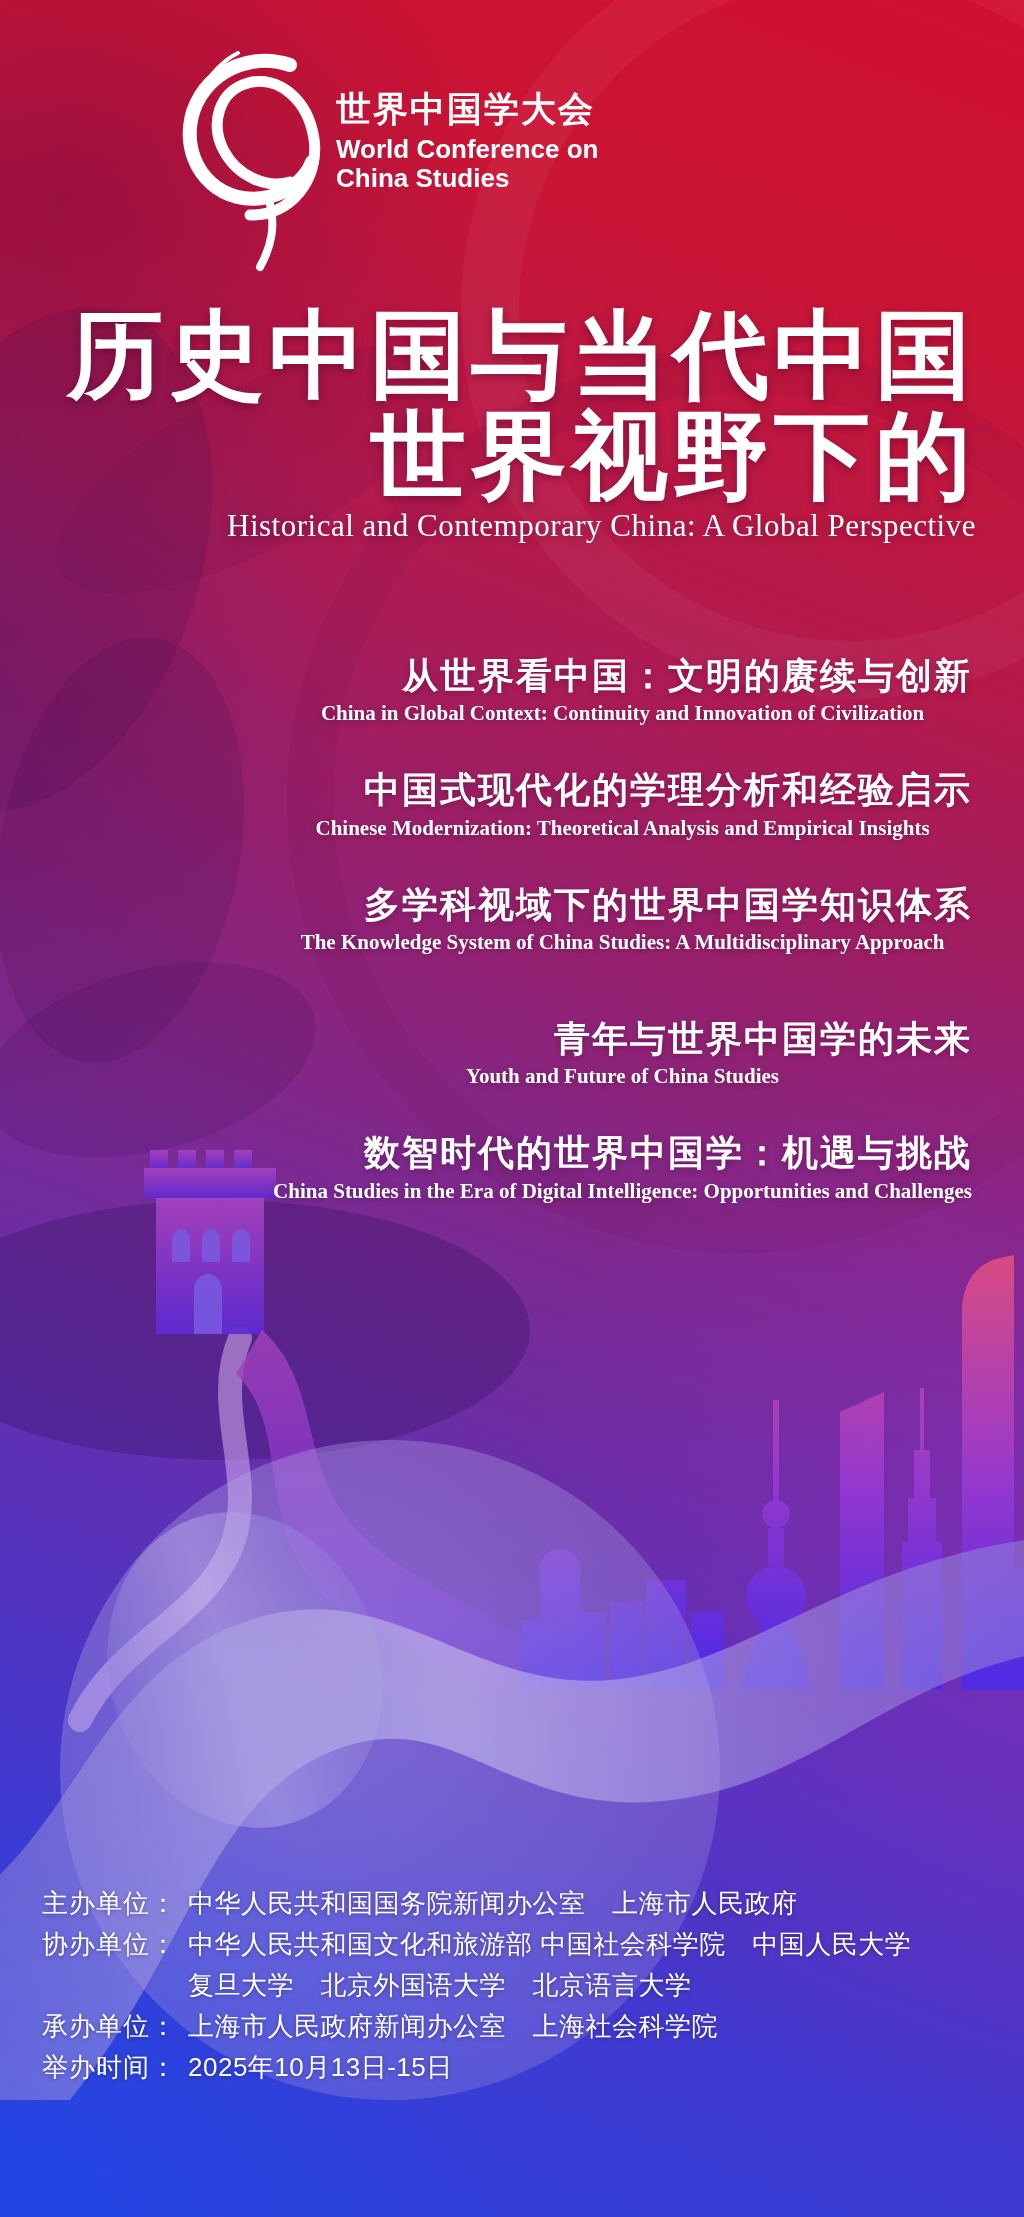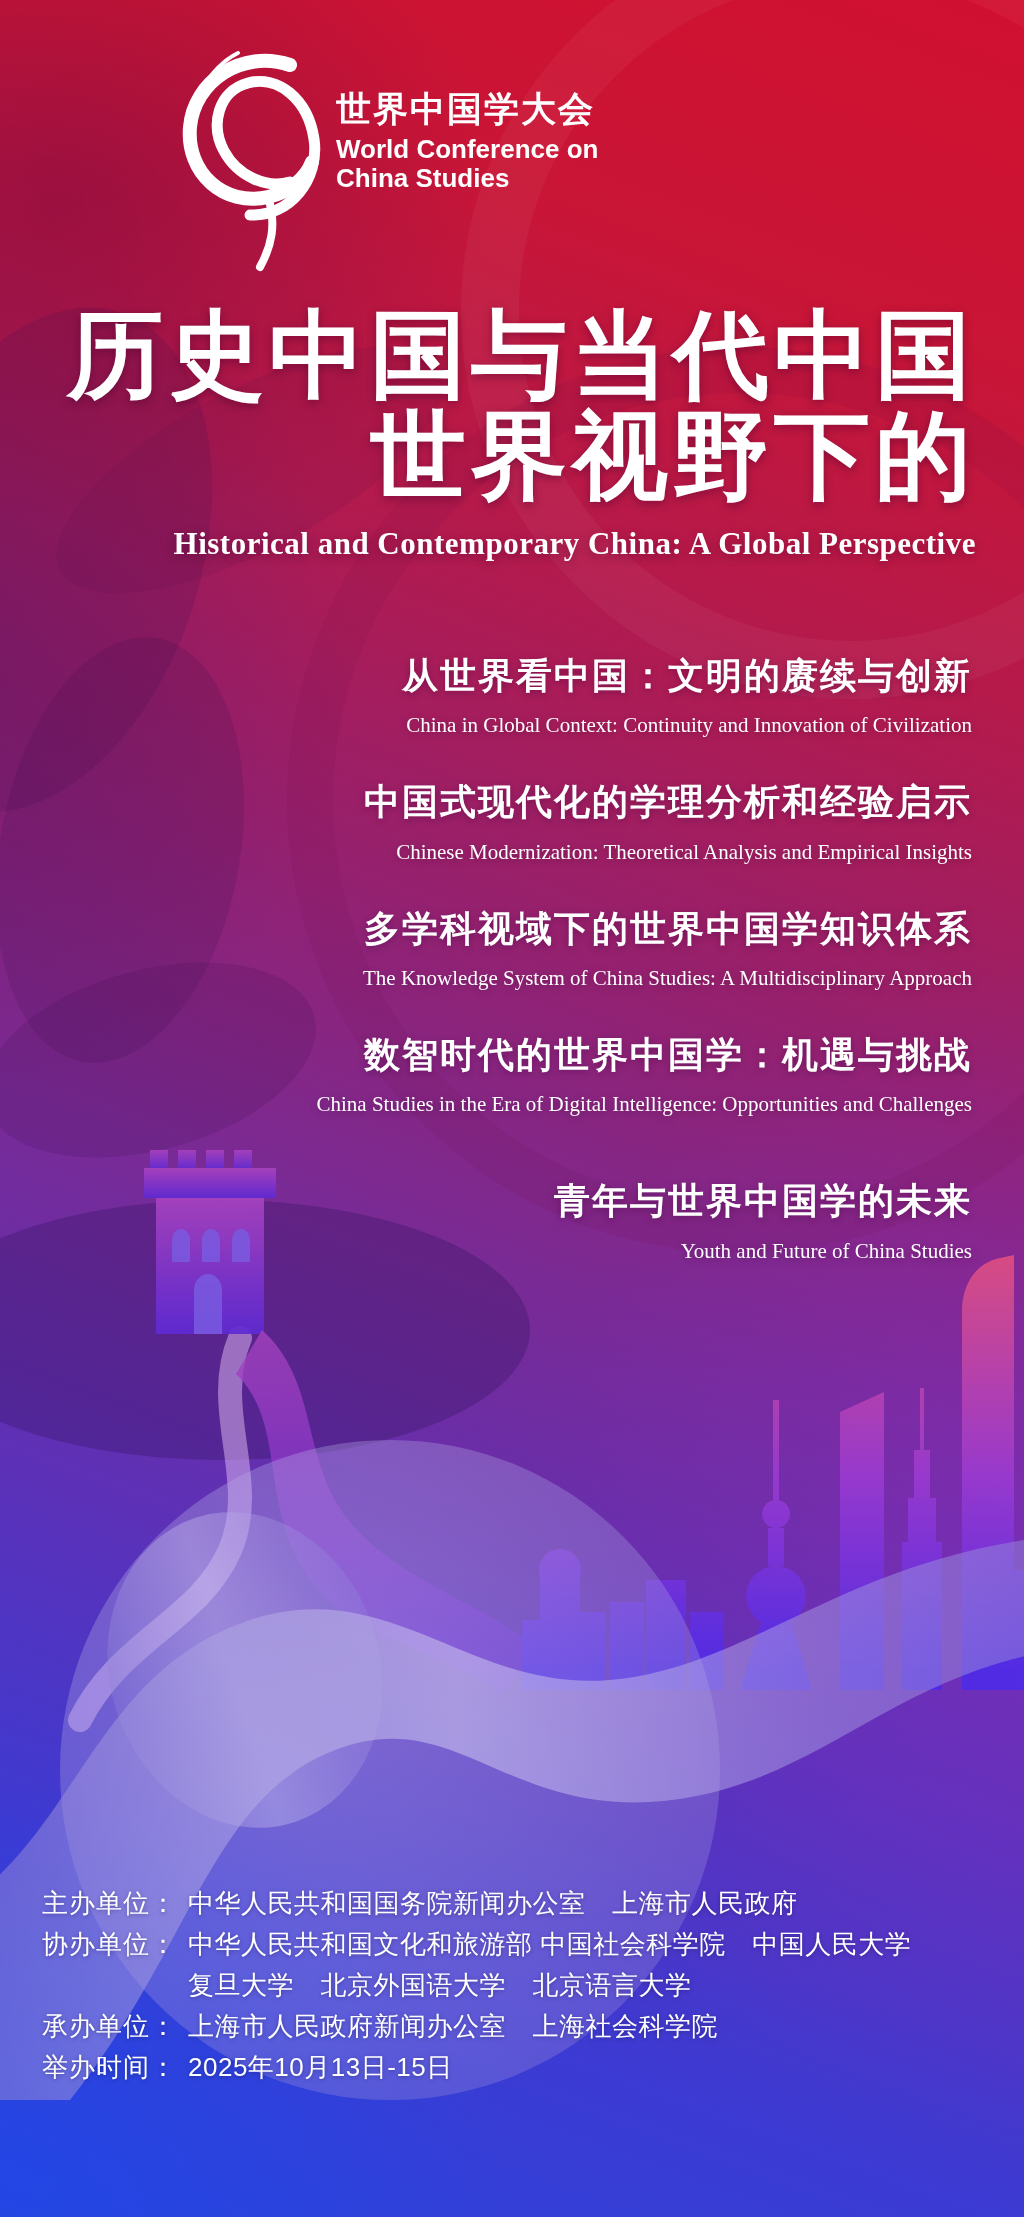--- a/index.html
+++ b/index.html
@@ -21,30 +21,30 @@
   .logo-text{margin-left:14px;margin-top:44px;line-height:1;}
   .logo-zh{font-size:35px;font-weight:700;letter-spacing:2px;}
   .logo-en{font-size:26px;font-weight:700;margin-top:9px;line-height:1.12;}
 
   
   .hero{right:48px;top:294px;text-align:right;
         font-family:"Liberation Serif","DejaVu Serif",serif;
         text-shadow:0 3px 10px rgba(70,0,45,0.45);}
   .hero-line{font-size:96px;font-weight:700;line-height:1.05;letter-spacing:5px;white-space:nowrap;}
   .hero-line2{margin-top:12px;}
-  .hero-sub{font-size:31px;font-weight:700;margin-top:18px;letter-spacing:0.5px;white-space:nowrap;}
+  .hero-sub{font-size:31px;font-weight:400;letter-spacing:0.5px;white-space:nowrap;}
 
   
   .topics{right:52px;top:655px;text-align:right;
           font-family:"Liberation Serif","DejaVu Serif",serif;
           text-shadow:0 2px 7px rgba(60,0,60,0.40);}
   .topic{margin-bottom:44px;}
   .topic-last{margin-top:64px;}
   .topic-zh{font-size:36px;font-weight:700;letter-spacing:2px;line-height:1.2;white-space:nowrap;}
-  .topic-en{font-size:21px;font-weight:400;margin-top:15px;line-height:1.15;white-space:nowrap;}
+  .topic-en{font-size:21px;font-weight:700;margin-top:3px;line-height:1.15;white-space:nowrap;text-align:center;}
 
   
   .info{left:42px;top:1888px;width:950px;font-size:26px;font-weight:400;
         text-shadow:0 1px 4px rgba(0,0,40,0.35);}
   .info-row{display:flex;line-height:30px;margin-bottom:11px;}
   .info-label{width:146px;flex:none;letter-spacing:1px;}
   .info-value{white-space:pre-wrap;letter-spacing:0.5px;}
 </style>
 </head>
 <body>
@@ -162,28 +162,28 @@
       <div class="topic-en">China in Global Context: Continuity and Innovation of Civilization</div>
     </div>
     <div class="topic">
       <div class="topic-zh">中国式现代化的学理分析和经验启示</div>
       <div class="topic-en">Chinese Modernization: Theoretical Analysis and Empirical Insights</div>
     </div>
     <div class="topic">
       <div class="topic-zh">多学科视域下的世界中国学知识体系</div>
       <div class="topic-en">The Knowledge System of China Studies: A Multidisciplinary Approach</div>
     </div>
-    <div class="topic">
-      <div class="topic-zh">数智时代的世界中国学：机遇与挑战</div>
-      <div class="topic-en">China Studies in the Era of Digital Intelligence: Opportunities and Challenges</div>
-    </div>
     <div class="topic topic-last">
       <div class="topic-zh">青年与世界中国学的未来</div>
       <div class="topic-en">Youth and Future of China Studies</div>
     </div>
+    <div class="topic">
+      <div class="topic-zh">数智时代的世界中国学：机遇与挑战</div>
+      <div class="topic-en">China Studies in the Era of Digital Intelligence: Opportunities and Challenges</div>
+    </div>
   </div>
 
   <div class="abs info">
     <div class="info-row">
       <span class="info-label">主办单位：</span>
       <span class="info-value">中华人民共和国国务院新闻办公室　上海市人民政府</span>
     </div>
     <div class="info-row">
       <span class="info-label">协办单位：</span>
       <span class="info-value">中华人民共和国文化和旅游部 中国社会科学院　中国人民大学</span>

